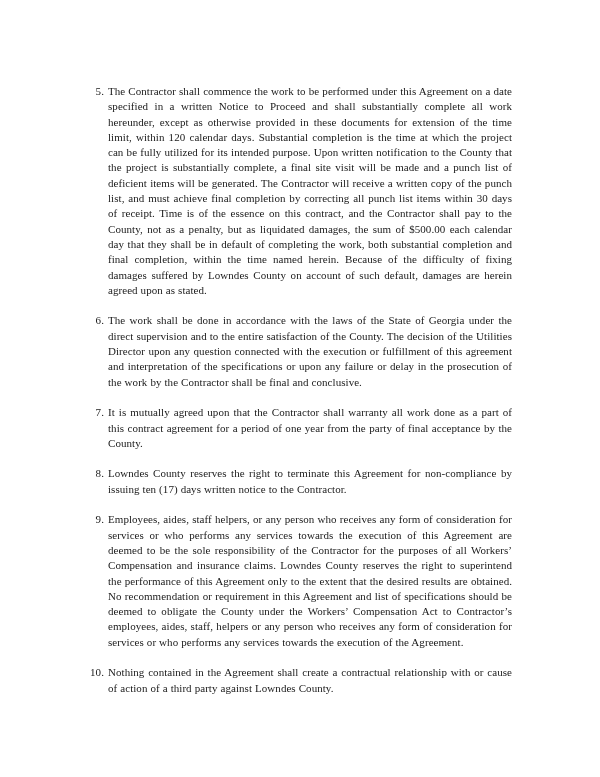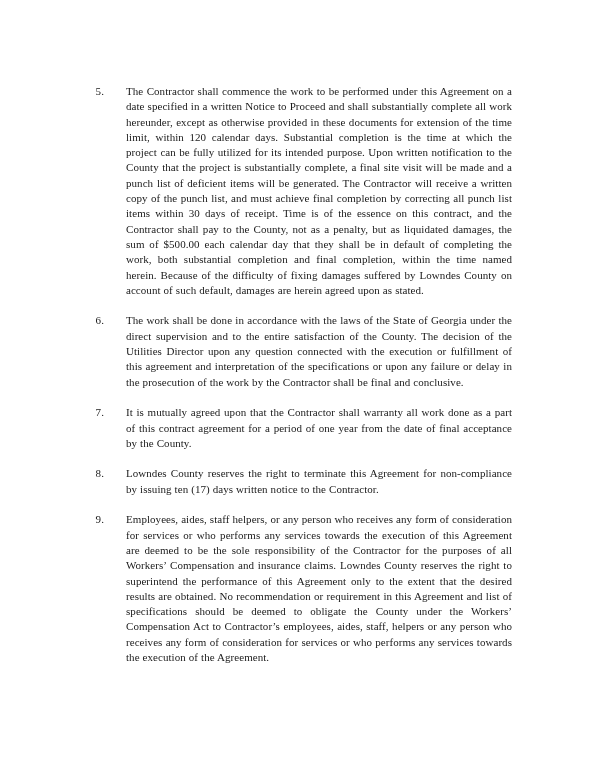--- a/index.html
+++ b/index.html
@@ -35,21 +35,21 @@
   .clause-number {
     flex: 0 0 24px;
     width: 24px;
     text-align: right;
     font-size: 11px;
     line-height: 15.3px;
     letter-spacing: 0.1px;
   }
   .clause-text {
     flex: 1 1 auto;
-    margin-left: 22px;
+    margin-left: 4px;
     font-size: 11px;
     line-height: 15.3px;
     text-align: justify;
     text-justify: inter-word;
     letter-spacing: 0.05px;
     word-spacing: 0.2px;
     hyphens: none;
   }
   .clause:last-child {
     margin-bottom: 0;
@@ -66,28 +66,32 @@
       <div class="clause-text">The Contractor shall commence the work to be performed under this Agreement on a date specified in a written Notice to Proceed and shall substantially complete all work hereunder, except as otherwise provided in these documents for extension of the time limit, within 120 calendar days.  Substantial completion is the time at which the project can be fully utilized for its intended purpose. Upon written notification to the County that the project is substantially complete, a final site visit will be made and a punch list of deficient items will be generated.  The Contractor will receive a written copy of the punch list, and must achieve final completion by correcting all punch list items within 30 days of receipt.  Time is of the essence on this contract, and the Contractor shall pay to the County, not as a penalty, but as liquidated damages, the sum of $500.00 each calendar day that they shall be in default of completing the work, both substantial completion and final completion, within the time named herein.  Because of the difficulty of fixing damages suffered by Lowndes County on account of such default, damages are herein agreed upon as stated.</div>
     </div>
 
     <div class="clause">
       <div class="clause-number">6.</div>
       <div class="clause-text">The work shall be done in accordance with the laws of the State of Georgia under the direct supervision and to the entire satisfaction of the County.  The decision of the Utilities Director upon any question connected with the execution or fulfillment of this agreement and interpretation of the specifications or upon any failure or delay in the prosecution of the work by the Contractor shall be final and conclusive.</div>
     </div>
 
     <div class="clause">
       <div class="clause-number">7.</div>
-      <div class="clause-text">It is mutually agreed upon that the Contractor shall warranty all work done as a part of this contract agreement for a period of one year from the date of final acceptance by the County.</div>
+      <div class="clause-text">It is mutually agreed upon that the Contractor shall warranty all work done as a part of this contract agreement for a period of one year from the party of final acceptance by the County.</div>
     </div>
 
     <div class="clause">
       <div class="clause-number">8.</div>
       <div class="clause-text">Lowndes County reserves the right to terminate this Agreement for non-compliance by issuing ten (17) days written notice to the Contractor.</div>
     </div>
 
     <div class="clause">
       <div class="clause-number">9.</div>
       <div class="clause-text">Employees, aides, staff helpers, or any person who receives any form of consideration for services or who performs any services towards the execution of this Agreement are deemed to be the sole responsibility of the Contractor for the purposes of all Workers’ Compensation and insurance claims.  Lowndes County reserves the right to superintend the performance of this Agreement only to the extent that the desired results are obtained.    No recommendation or requirement in this Agreement and list of specifications should be deemed to obligate the County under the Workers’ Compensation Act to Contractor’s employees, aides, staff, helpers or any person who receives any form of consideration for services or who performs any services towards the execution of the Agreement.</div>
     </div>
 
+    <div class="clause">
+      <div class="clause-number">10.</div>
+      <div class="clause-text">Nothing contained in the Agreement shall create a contractual relationship with or cause of action of a third party against Lowndes County.</div>
+    </div>
 
   </div>
 </div>
 
 </body></html>

